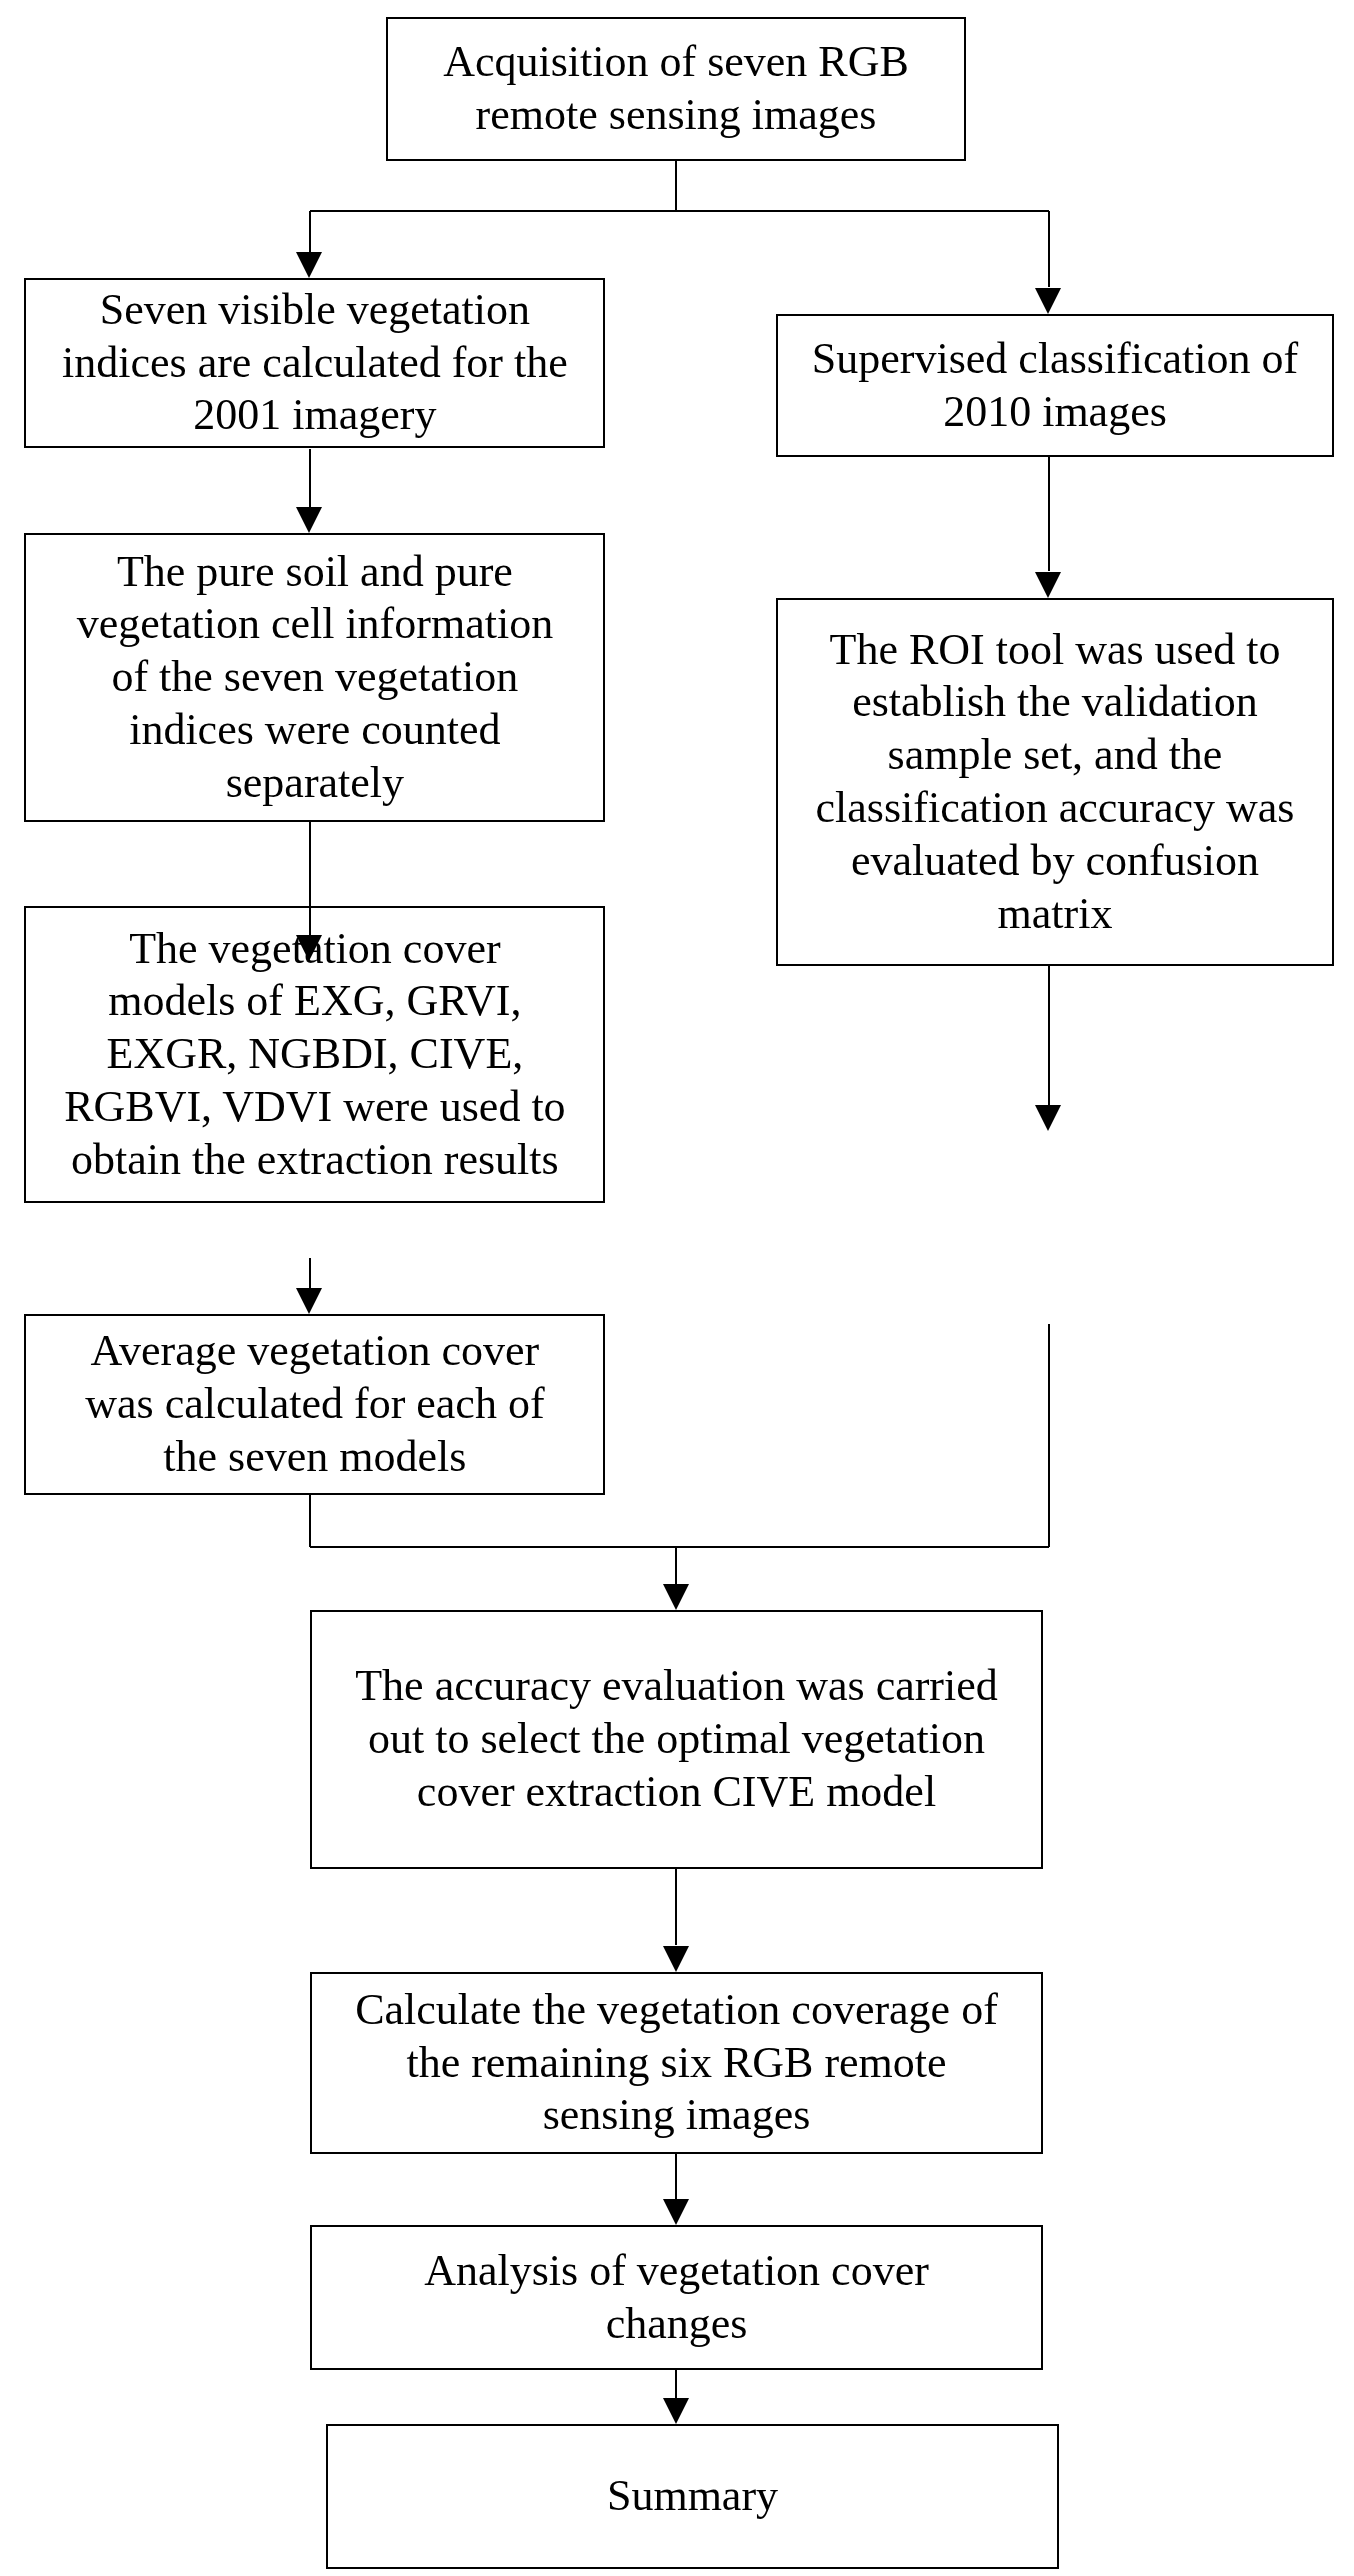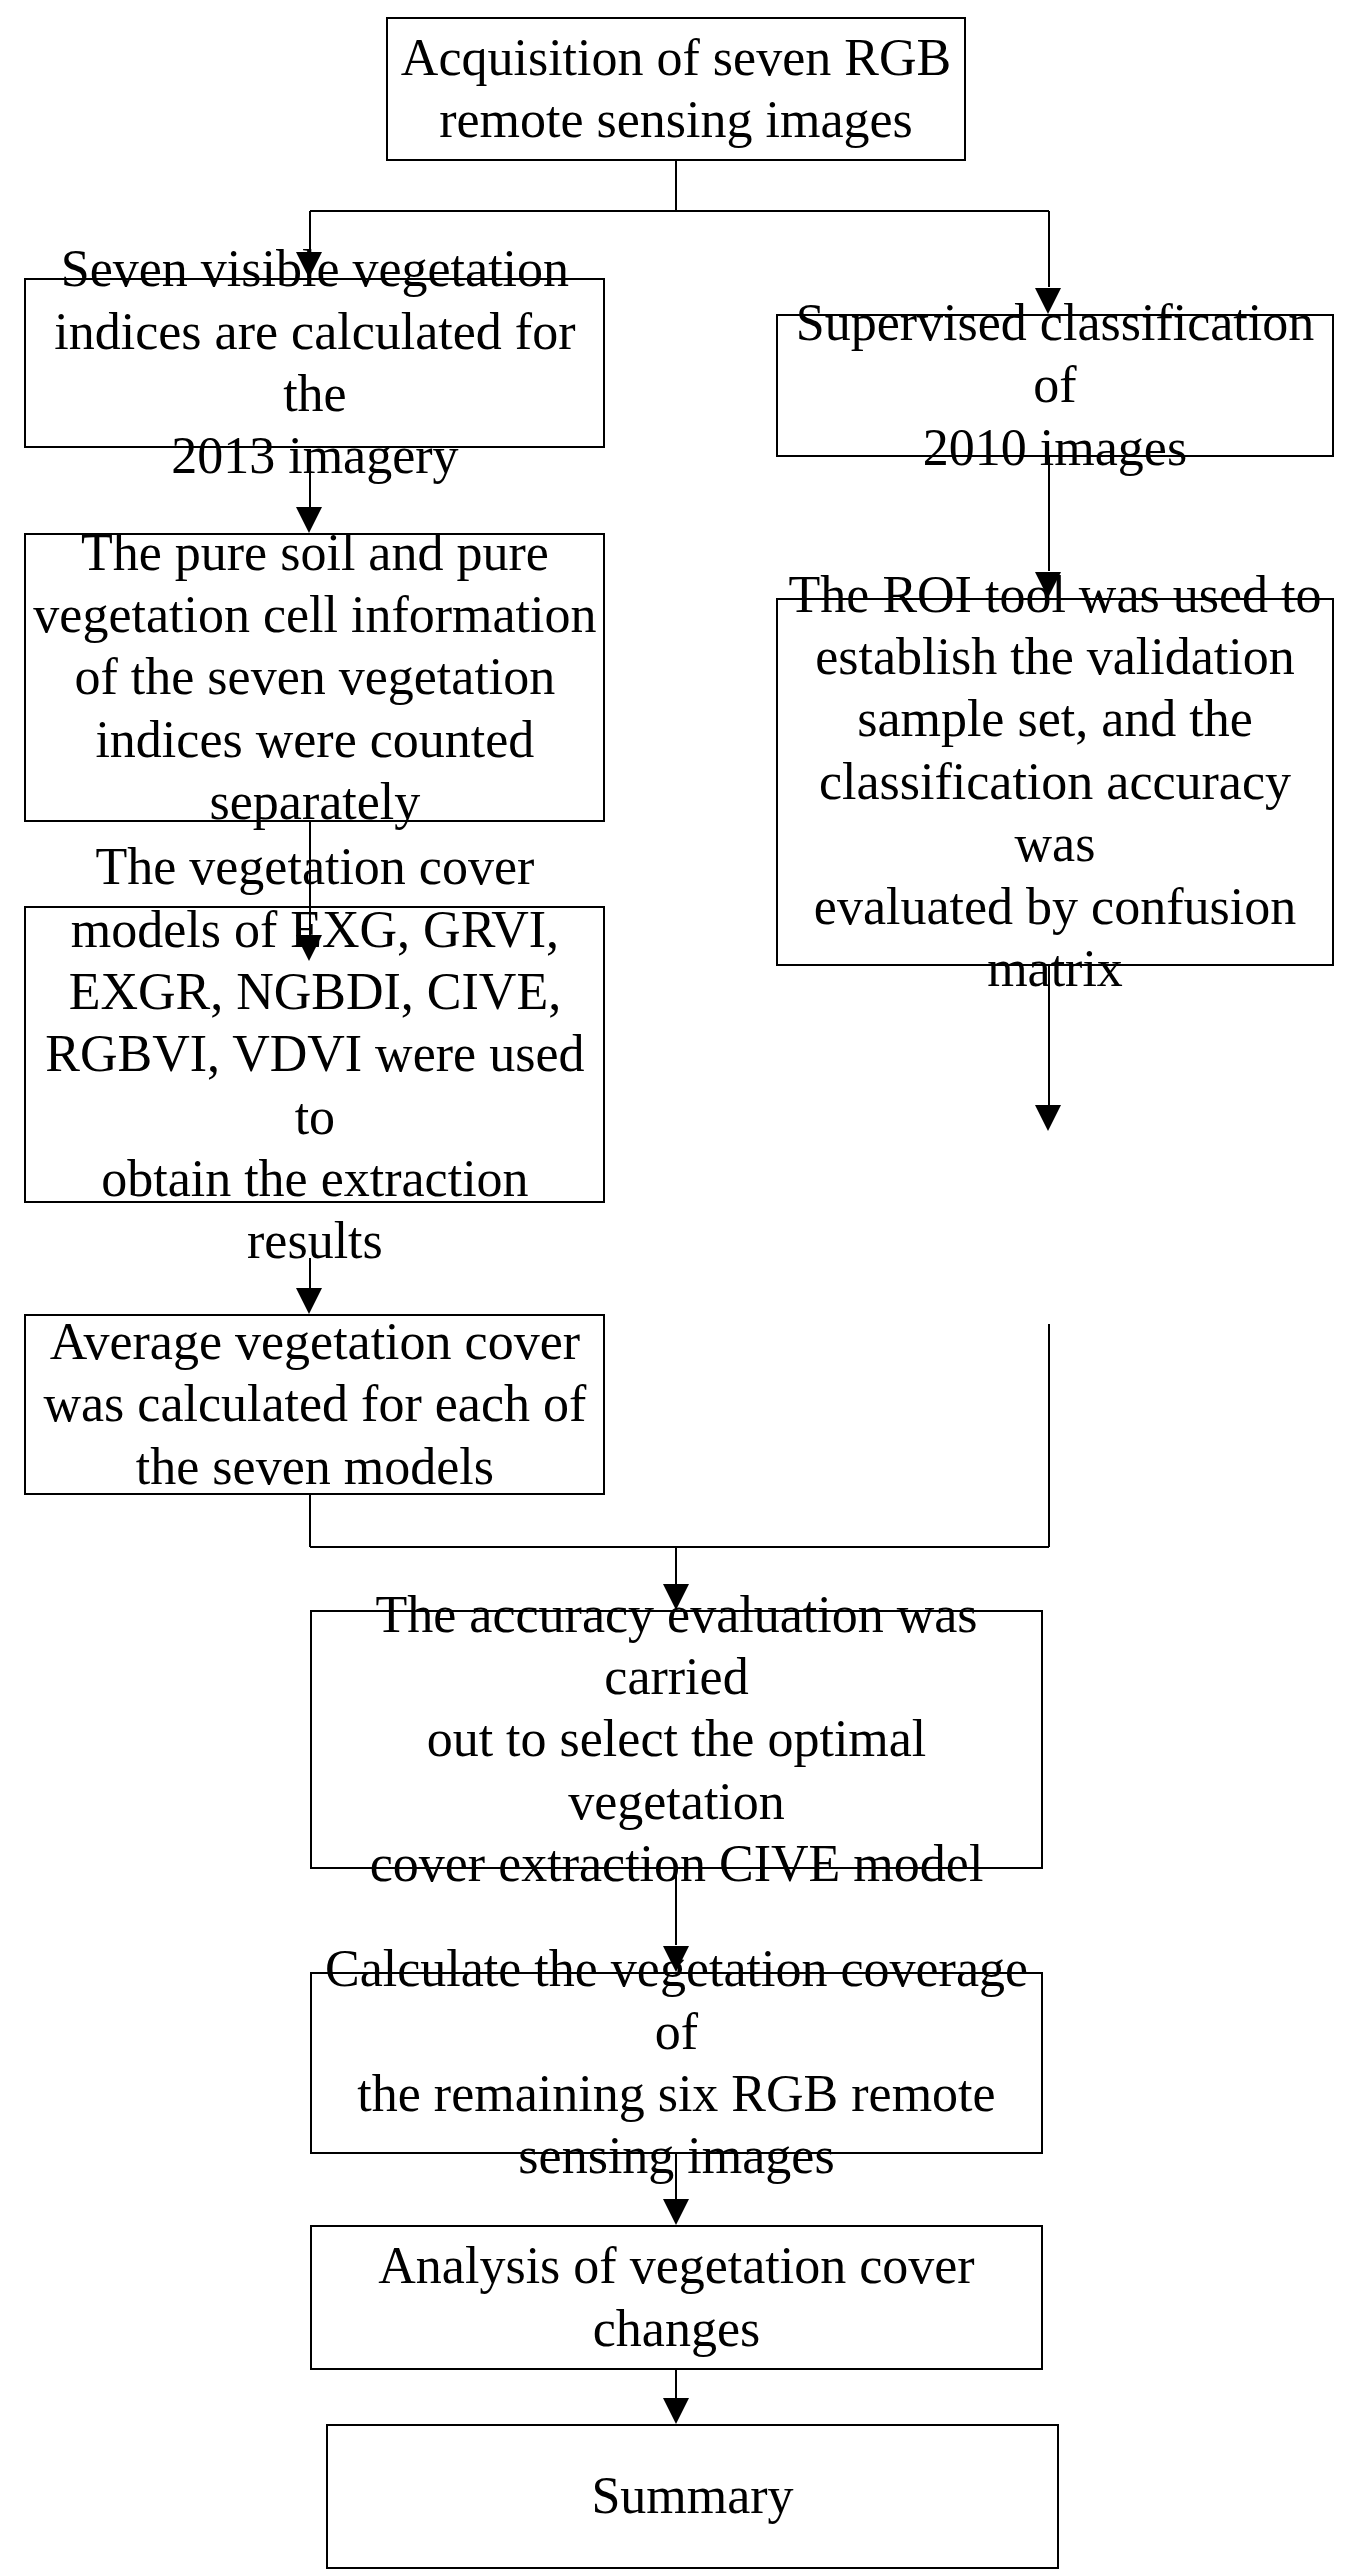--- a/index.html
+++ b/index.html
@@ -16,21 +16,21 @@
     box-sizing: border-box;
     border: 2.8px solid #000000;
     background: #ffffff;
     display: flex;
     align-items: center;
     justify-content: center;
     text-align: center;
   }
   .node .label {
     white-space: pre-line;
-    font-size: 52px;
+    font-size: 44px;
     line-height: 1.2;
     padding: 0 3.4px;
   }
   .vline, .hline { position: absolute; background: #000000; }
   .vline { width: 2.3px; }
   .hline { height: 2.3px; }
   .arrowhead {
     position: absolute;
     width: 0; height: 0;
     border-left: 13.6px solid transparent;
@@ -44,21 +44,21 @@
 <div class="canvas">
 
   <div class="node" style="left:386px; top:17px; width:580px; height:144px;">
     <span class="label">Acquisition of seven RGB
 remote sensing images</span>
   </div>
 
   <div class="node" style="left:24.4px; top:278px; width:581px; height:170px;">
     <span class="label">Seven visible vegetation
 indices are calculated for the
-2013 imagery</span>
+2001 imagery</span>
   </div>
 
   <div class="node" style="left:776px; top:314px; width:558px; height:143px;">
     <span class="label">Supervised classification of
 2010 images</span>
   </div>
 
   <div class="node" style="left:24.4px; top:533px; width:581px; height:289px;">
     <span class="label">The pure soil and pure
 vegetation cell information

